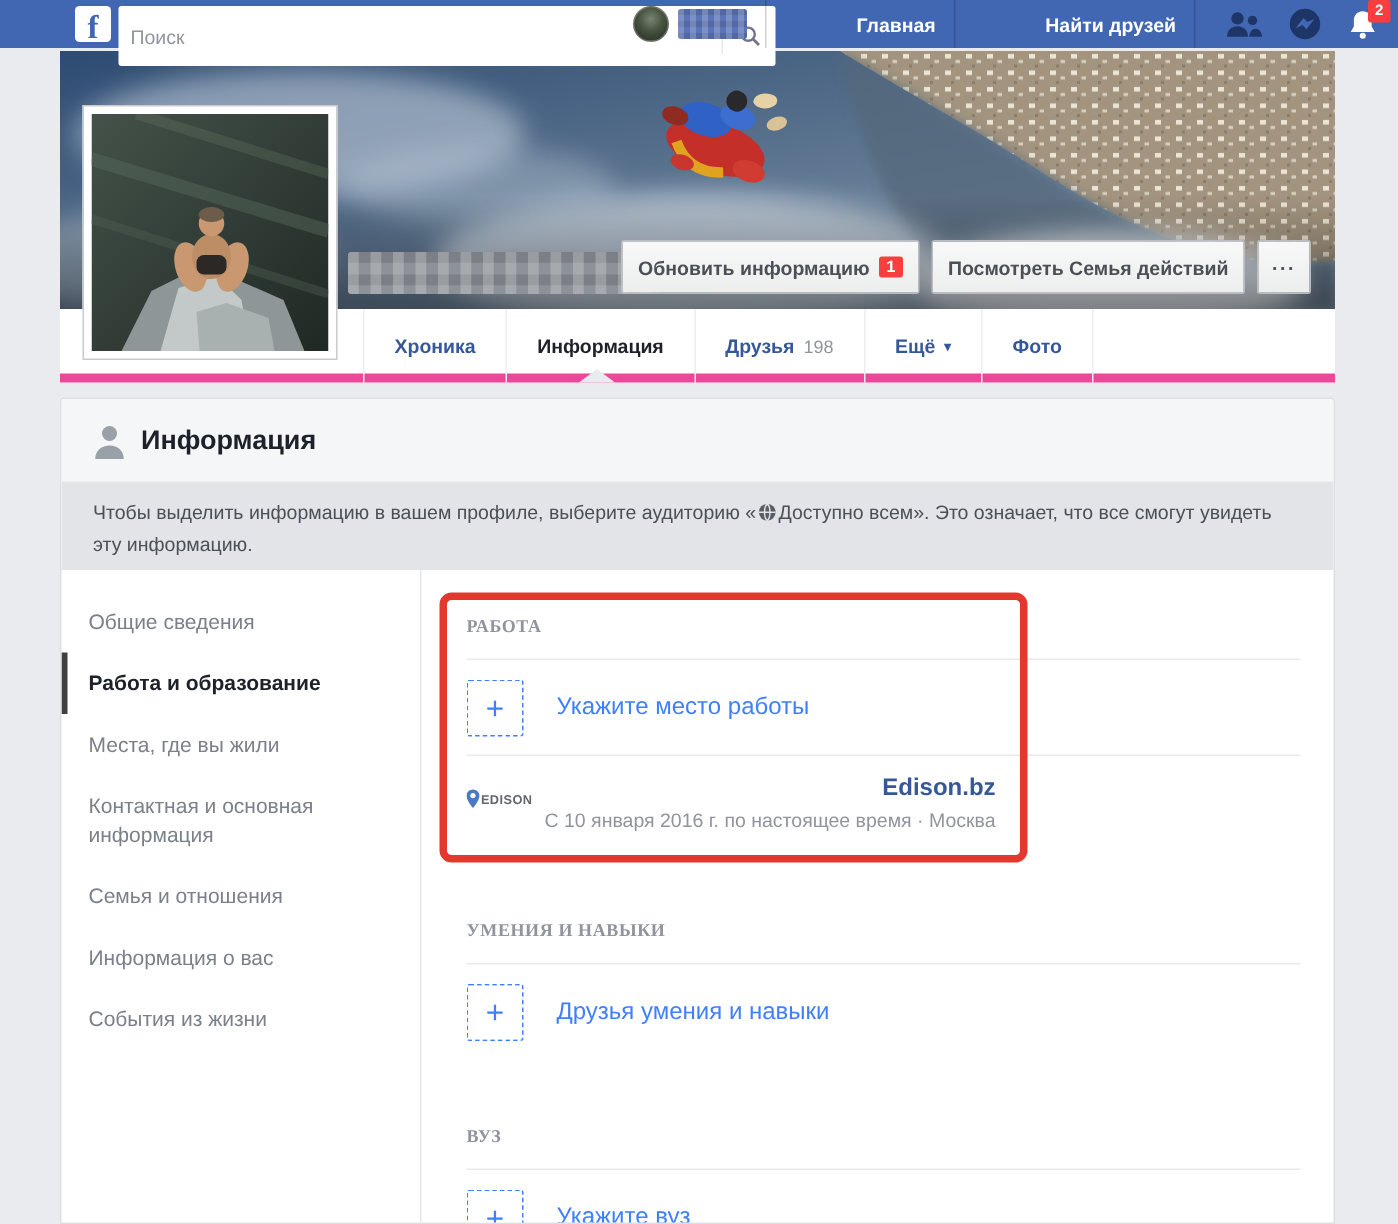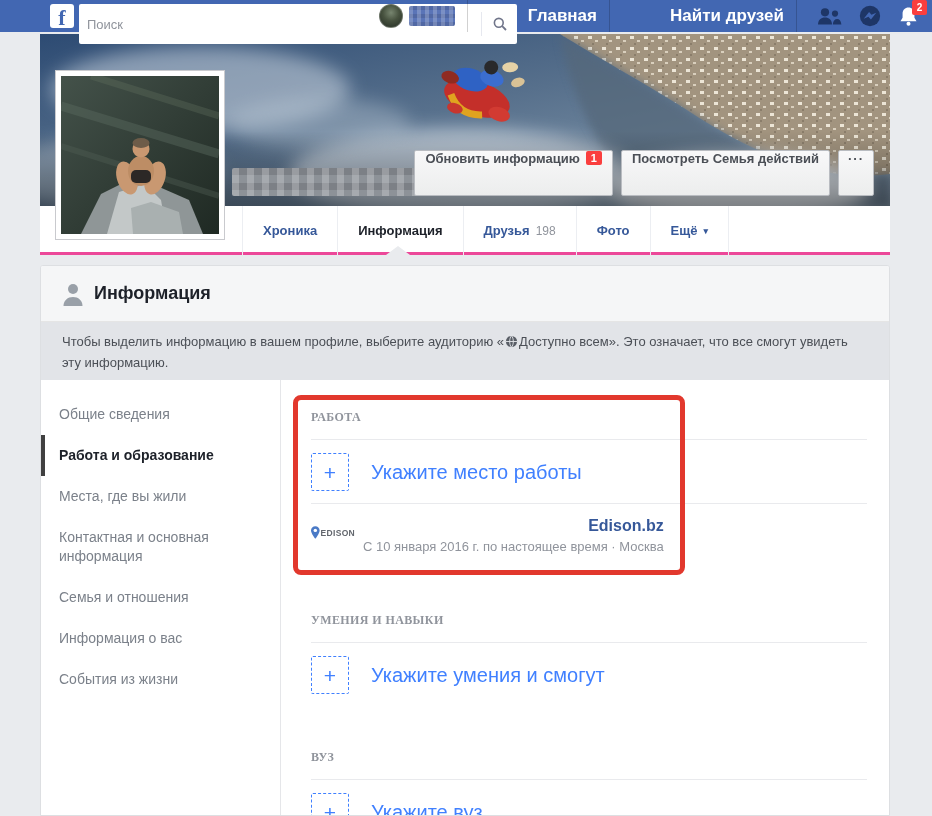--- a/index.html
+++ b/index.html
@@ -39,21 +39,21 @@
     border:1px solid rgba(255,255,255,.25);
   }
   .nav-name-blur {
     width:46px; height:20px; margin-left:6px; border-radius:2px;
     background-color:#5a74b7;
     background-image:linear-gradient(90deg, rgba(255,255,255,.20) 50%, transparent 50%),
                      linear-gradient(rgba(0,0,0,.10) 50%, transparent 50%);
     background-size:8px 8px;
   }
   .nav-divider { width:1px; height:32px; background:rgba(0,0,0,.18); margin:0 12px; }
-  .nav-link { color:#fff; font-size:17px; font-weight:bold; text-decoration:none; cursor:pointer; white-space:nowrap;padding-left:48px; }
+  .nav-link { color:#fff; font-size:13px; font-weight:bold; text-decoration:none; cursor:pointer; white-space:nowrap;padding-left:48px; }
   .jewel { position:relative; margin:0 8px; cursor:pointer; display:flex; align-items:center; }
   .badge {
     position:absolute; top:-6px; right:-8px; min-width:15px; height:15px; padding:0 3px;
     background:#fa3e3e; color:#fff; font-size:10px; font-weight:bold;
     border-radius:2px; display:flex; align-items:center; justify-content:center;
   }
   
   .container { position:absolute; left:40px; top:32px; width:850px; }
   
   .cover { position:absolute; left:0; top:2px; width:850px; height:172px; overflow:hidden; cursor:pointer; }
@@ -62,40 +62,40 @@
     background:linear-gradient(to bottom, rgba(0,0,0,0) 0%, rgba(0,0,0,.42) 100%); }
   .cover-name-blur {
     position:absolute; left:192px; bottom:10px; width:208px; height:28px; border-radius:2px;
     background-color:#8d9298;
     background-image:linear-gradient(90deg, rgba(255,255,255,.22) 50%, transparent 50%),
                      linear-gradient(rgba(0,0,0,.12) 50%, transparent 50%);
     background-size:15px 15px;
   }
   .cover-buttons { position:absolute; right:16px; bottom:10px; display:flex; }
   .cover-btn {
-    height:46px; margin-left:8px; padding:0 10px;
+    height:36px; margin-left:8px; padding:0 10px;
     background:linear-gradient(#f8f8f9, #eceded); border:1px solid #b9bcc1; border-radius:2px;
     font-size:13px; font-weight:bold; color:#4b4f56; cursor:pointer;
-    display:flex; align-items:flex-start; font-family:"Liberation Sans", sans-serif; white-space:nowrap;
+    display:flex; align-items:center; font-family:"Liberation Sans", sans-serif; white-space:nowrap;
   }
   .btn-badge {
     margin-left:6px; background:#fa3e3e; color:#fff; font-size:11px; font-weight:bold;
     padding:1px 5px; border-radius:2px;
   }
   .cover-btn.more { width:36px; justify-content:center; letter-spacing:1px; font-weight:bold; }
   
   .profile-pic {
     position:absolute; left:15px; top:38px; width:170px; height:170px;
     background:#fff; border:1px solid #c9cace; padding:5px; z-index:10; cursor:pointer;
   }
   .profile-pic svg { display:block; }
   
   .tabbar {
     position:absolute; left:0; top:174px; width:850px; height:49px;
-    background:#fff; border-bottom:3px solid #ec4899;
+    background:#fff; border-bottom:6px solid #ec4899;
   }
   .tabs { position:absolute; left:202px; top:0; height:49px; display:flex; list-style:none; }
   .tab {
     height:49px; display:flex; align-items:center; padding:0 20px;
     border-right:1px solid #eceef2; font-size:13px; font-weight:bold; color:#365899;
     cursor:pointer; white-space:nowrap;
   }
   .tab:first-child { border-left:1px solid #eceef2; }
   .tab.active { color:#1d2129; cursor:default; }
   .tab-count { margin-left:6px; color:#90949c; font-weight:normal; font-size:12px; }
@@ -132,21 +132,21 @@
   
   .main-col { flex:1; padding:30px 22px 0 30px; position:relative; }
   .sec-header { font-size:12px; font-weight:bold; color:#90949c; letter-spacing:.4px; margin-bottom:14px;font-family:Liberation Serif, serif; }
   .h-divider { border-top:1px solid #e9eaed; }
   .add-row { display:flex; align-items:center; padding:13px 0 12px; cursor:pointer; }
   .add-box {
     width:38px; height:38px; border:1px dashed #4080ff; border-radius:2px;
     display:flex; align-items:center; justify-content:center; flex-shrink:0;
     color:#4080ff; font-size:21px; line-height:1; background:#fff; cursor:pointer;
   }
-  .add-link { margin-left:22px; color:#4080ff; font-size:20px; text-decoration:none; cursor:pointer; }
+  .add-link { margin-left:22px; color:#4080ff; font-size:16px; text-decoration:none; cursor:pointer; }
   .entry { display:flex; align-items:flex-start; padding:13px 0 21px; }
   .entry-logo { width:44px; margin-top:9px; display:flex; align-items:center; flex-shrink:0; cursor:pointer; }
   .entry-logo .logo-text { font-size:8.5px; font-weight:bold; color:#63676e; letter-spacing:.3px; margin-left:1px;text-align:right; }
   .entry-text { margin-left:8px;text-align:right; }
   .entry-company { font-size:16px; font-weight:bold; color:#365899; cursor:pointer; }
   .entry-details { font-size:13px; color:#90949c; margin-top:4px; }
   .section { margin-bottom:38px; }
   .section.skills { margin-bottom:44px; }
   
   .highlight-rect {
@@ -290,25 +290,25 @@
   </div>
 
   <nav class="tabbar">
     <ul class="tabs">
       <li class="tab">Хроника</li>
       <li class="tab active">Информация</li>
       <li class="tab">
         <span>Друзья</span>
         <span class="tab-count">198</span>
       </li>
-      <li class="tab">Фото</li>
       <li class="tab">
         <span>Ещё</span>
         <span class="tab-caret">▾</span>
       </li>
+      <li class="tab">Фото</li>
     </ul>
   </nav>
   <div class="pointer-triangle"></div>
 
   <section class="card">
     <div class="card-header">
       <svg width="22" height="24" viewBox="0 0 22 24">
         <g fill="#99a0a8">
           <circle cx="11" cy="7" r="5"></circle>
           <path d="M1.5 24 c0-5.6 4.2-9 9.5-9 s9.5 3.4 9.5 9 z"></path>
@@ -357,21 +357,21 @@
               <div class="entry-details">С 10 января 2016 г. по настоящее время · Москва</div>
             </div>
           </div>
         </div>
 
         <div class="section skills">
           <div class="sec-header">УМЕНИЯ И НАВЫКИ</div>
           <div class="h-divider"></div>
           <div class="add-row">
             <span class="add-box">+</span>
-            <a class="add-link">Укажите умения и смогут</a>
+            <a class="add-link">Друзья умения и навыки</a>
           </div>
         </div>
 
         <div class="section university">
           <div class="sec-header">ВУЗ</div>
           <div class="h-divider"></div>
           <div class="add-row">
             <span class="add-box">+</span>
             <a class="add-link">Укажите вуз</a>
           </div>

